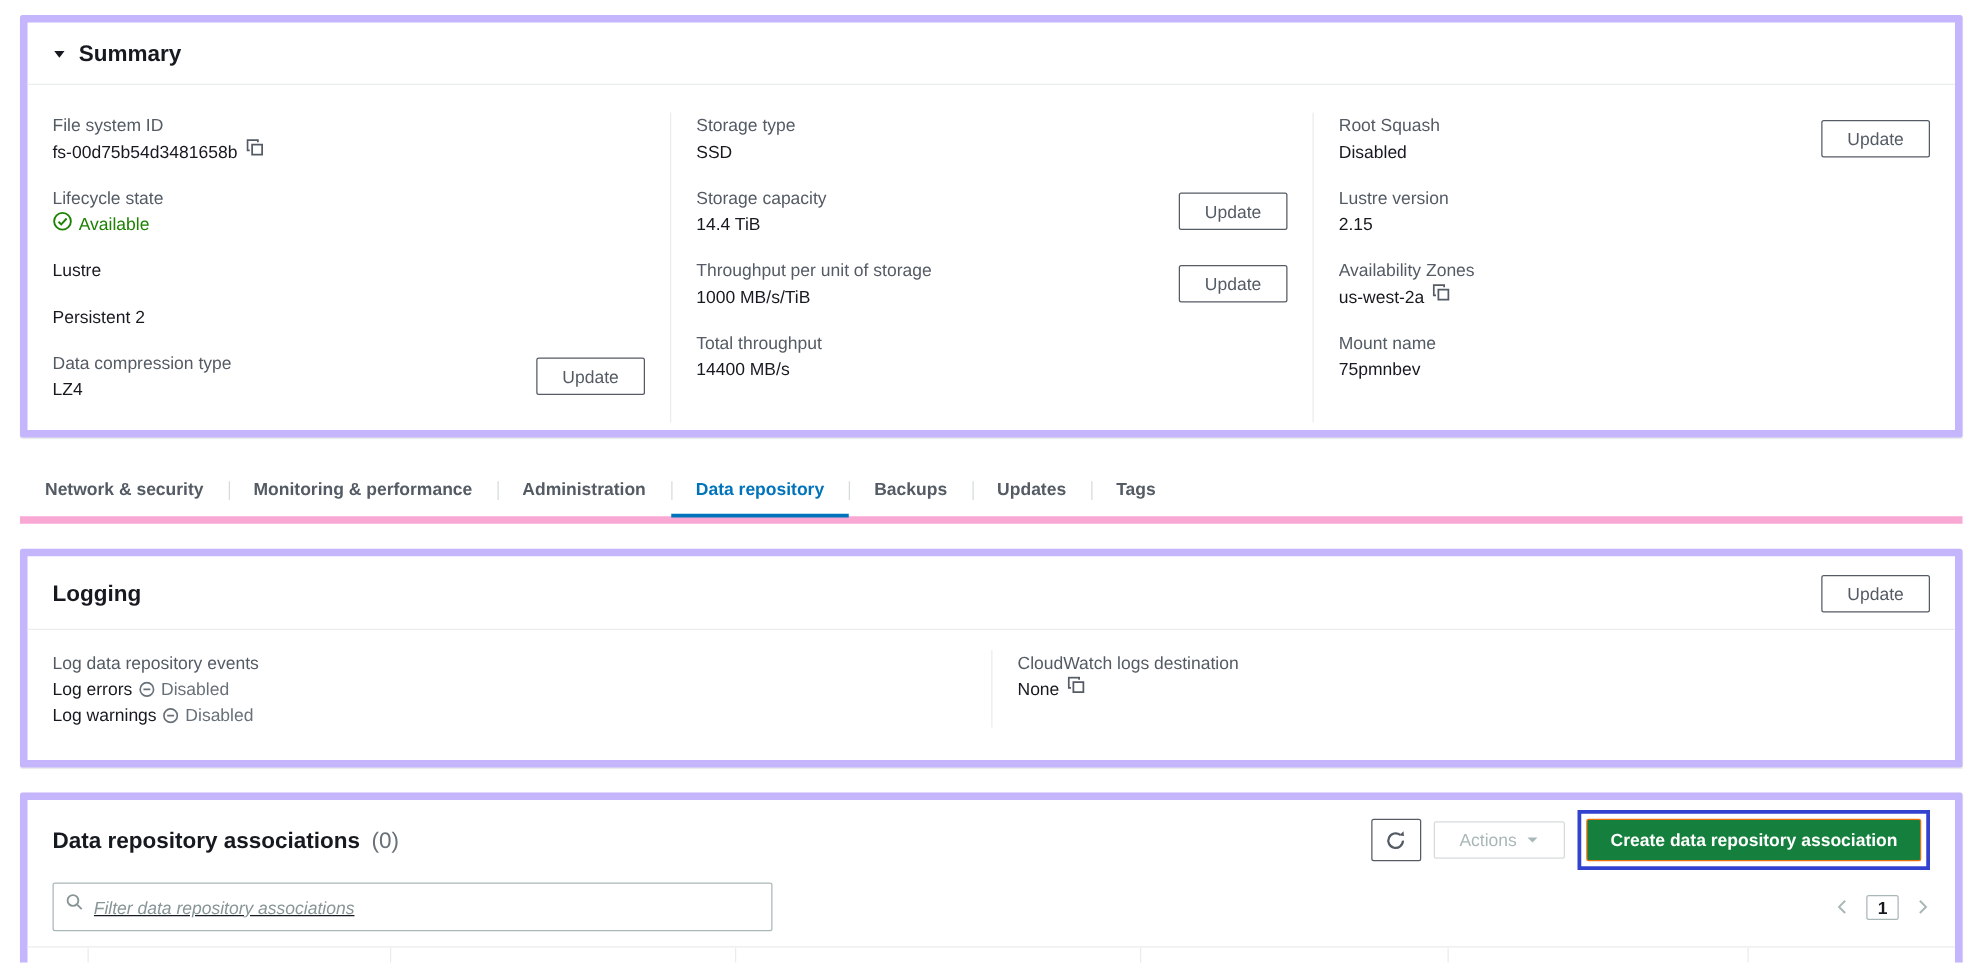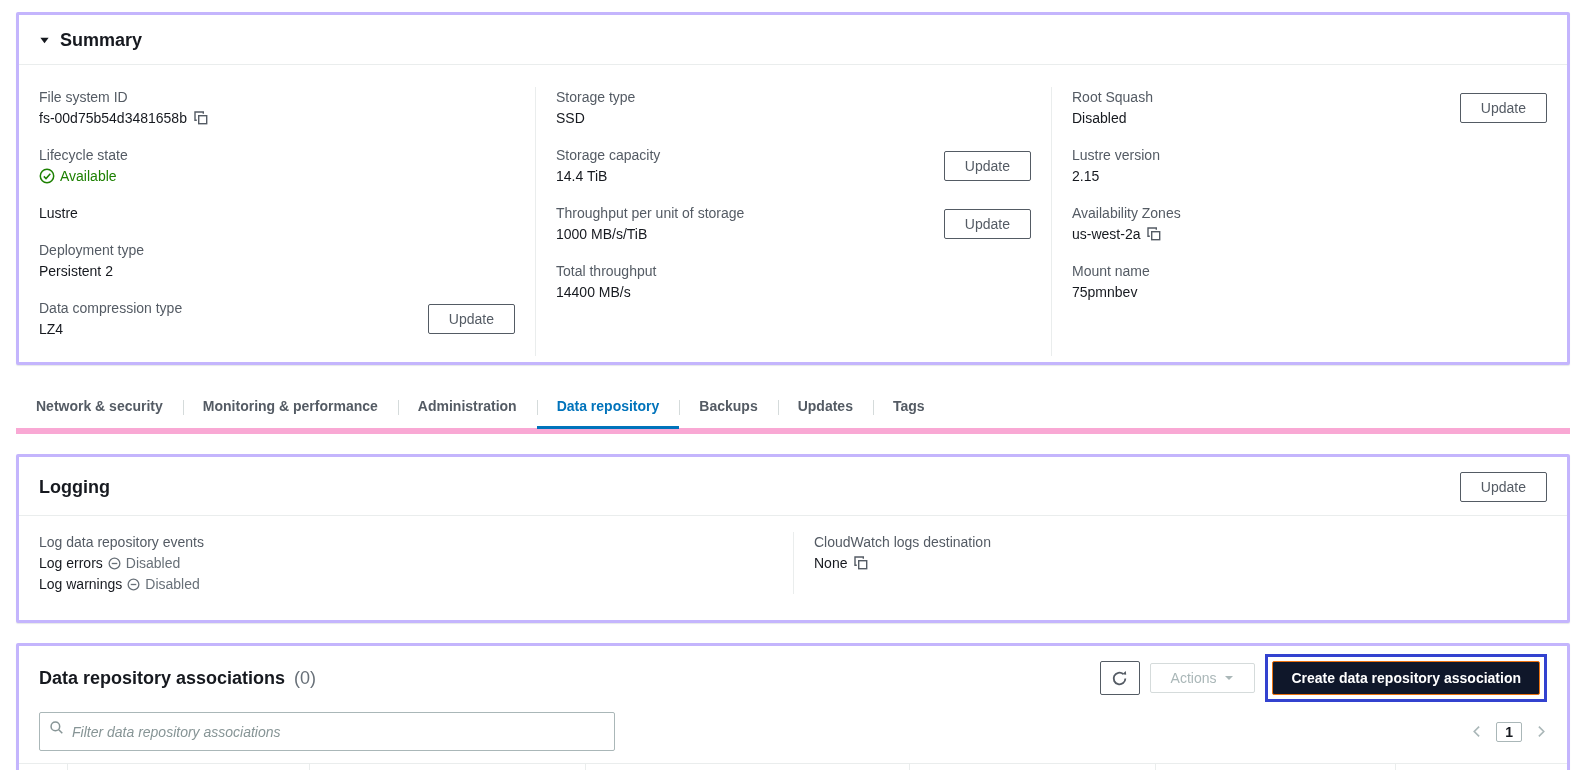--- a/index.html
+++ b/index.html
@@ -1,56 +1,56 @@
 <!DOCTYPE html>
 <html><head>
 <meta charset="utf-8">
 <style>
   *{box-sizing:border-box;margin:0;padding:0;}
   html,body{width:1586px;height:770px;}
   body{overflow:hidden;background:#fff;font-family:"Liberation Sans",sans-serif;font-size:14px;color:#16191f;}
-  .panel{background:#fff;border:3px solid #c4b5fd;border-radius:2px;margin:0 16px;box-shadow:0 1px 1px rgba(0,28,36,0.10);}
+  .panel{background:#fff;border:6px solid #c4b5fd;border-radius:2px;margin:0 16px;box-shadow:0 1px 1px rgba(0,28,36,0.10);}
   .panel-header{display:flex;align-items:center;justify-content:space-between;padding:15px 20px 13px;}
   .panel-header.divided{border-bottom:1px solid #eaeded;}
   .title-row{display:flex;align-items:center;gap:10px;}
   .panel-title{font-size:18px;font-weight:700;}
   .btn{background:#fff;border:1px solid #545b64;border-radius:2px;color:#545b64;font-weight:400;font-size:14px;line-height:20px;padding:4px 20px;font-family:inherit;cursor:pointer;white-space:nowrap;}
   .btn-disabled{border-color:#d5dbdb;color:#aab7b8;display:inline-flex;align-items:center;gap:8px;cursor:default;}
   .summary{margin-top:12px;}
   .summary-grid{display:grid;grid-template-columns:1fr 1fr 1fr;padding:22px 0 6px;}
   .sum-col{padding:0 20px;}
   .sum-col + .sum-col{border-left:1px solid #eaeded;}
   .field{margin-bottom:17px;}
   .fw{display:flex;justify-content:space-between;align-items:center;}
   .label{color:#545b64;line-height:20px;}
-  .value{color:#16191f;line-height:20px;margin-top:1px;display:flex;align-items:center;gap:7px;}
+  .value{color:#16191f;line-height:20px;margin-top:1px;display:flex;align-items:flex-start;gap:7px;}
   .value.green{color:#1d8102;gap:5px;}
   .icn{display:inline-flex;align-items:center;cursor:pointer;}
   .noclick{cursor:default;}
   .tabs{display:flex;margin:22px 16px 0;border-bottom:6px solid #f9a8d4;}
   .tab{position:relative;padding:11px 20px 12px;font-weight:700;color:#545b64;cursor:pointer;border-bottom:3px solid transparent;margin-bottom:-1px;font-size:14px;white-space:nowrap;}
   .tab + .tab::before{content:"";position:absolute;left:0;top:13px;height:15px;width:1px;background:#d5dbdb;}
   .tab.active{color:#0073bb;border-bottom-color:#0073bb;}
   .logging{margin-top:20px;}
   .log-grid{display:grid;grid-template-columns:1fr 1fr;padding:16px 0 26px;}
   .log-col{padding:0 20px;}
   .log-col.bordered{border-left:1px solid #eaeded;}
   .log-row{display:flex;align-items:center;gap:5px;margin-top:1px;line-height:20px;}
   .log-muted{color:#687078;}
   .dra{margin-top:20px;padding-bottom:80px;}
   .dra-header{display:flex;justify-content:space-between;align-items:center;padding:8px 20px 6px;}
   .dra-title{font-size:18px;font-weight:700;}
   .dra-title .count{color:#687078;font-weight:400;margin-left:4px;}
   .dra-controls{display:flex;align-items:center;gap:10px;}
   .icon-btn{width:40px;height:34px;display:inline-flex;align-items:center;justify-content:center;background:#fff;border:1px solid #545b64;border-radius:2px;cursor:pointer;}
   .annotation{border:3px solid #3342cf;padding:4px;background:#fff;}
-  .btn-primary{background:#0f172a;border:1px solid #ec7211;border-radius:2px;color:#fff;font-weight:700;font-size:14px;line-height:20px;padding:6px 18px;font-family:inherit;cursor:pointer;white-space:nowrap;}
+  .btn-primary{background:#15803d;border:1px solid #ec7211;border-radius:2px;color:#fff;font-weight:700;font-size:14px;line-height:20px;padding:6px 18px;font-family:inherit;cursor:pointer;white-space:nowrap;}
   .dra-toolbar{display:flex;justify-content:space-between;align-items:center;padding:4px 20px 12px;}
   .search-box{position:relative;width:576px;}
-  .search-box input{width:100%;height:39px;border:1px solid #aab7b8;border-radius:2px;padding:0 10px 0 32px;font-size:14px;font-style:italic;font-family:inherit;color:#16191f;outline:none;background:#fff;}
+  .search-box input{width:100%;height:39px;border:1px solid #aab7b8;border-radius:2px;padding:0 10px 0 32px;font-size:14px;font-style:italic;font-family:inherit;color:#16191f;outline:none;background:#fff;text-decoration:underline;}
   .search-box input::placeholder{color:#879596;font-style:italic;}
   .search-ic{position:absolute;left:10px;top:8px;}
   .pagination{display:flex;align-items:center;gap:12px;}
   .pg-num{border:1px solid #aab7b8;border-radius:2px;padding:1px 8px;font-weight:700;color:#16191f;cursor:pointer;}
   .pg-chev{display:inline-flex;cursor:pointer;}
   .table-head{display:grid;grid-template-columns:48px 242px 276px 324px 246px 240px 1fr;border-top:1px solid #eaeded;border-bottom:1px solid #eaeded;height:37px;}
   .th{display:flex;align-items:center;justify-content:space-between;padding:0 10px 0 15px;font-weight:700;color:#545b64;cursor:pointer;}
   .th + .th{border-left:1px solid #eaeded;}
   .th-check{justify-content:center;padding:0;cursor:default;}
 </style>
@@ -94,21 +94,20 @@
             </span>
           <span>Available</span>
         </div>
       </div>
       <div class="field">
         <div class="value">
             <span>Lustre</span>
           </div>
       </div>
       <div class="field">
-        <div class="label">Deployment type</div>
         <div class="value">
             <span>Persistent 2</span>
           </div>
       </div>
       <div class="field fw">
         <div>
           <div class="label">Data compression type</div>
           <div class="value">
               <span>LZ4</span>
             </div>

